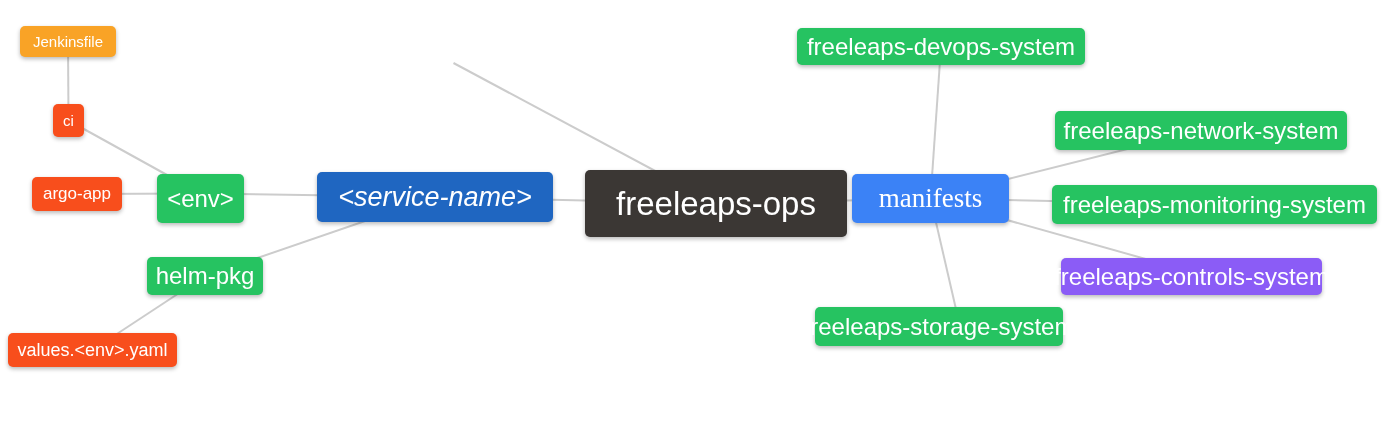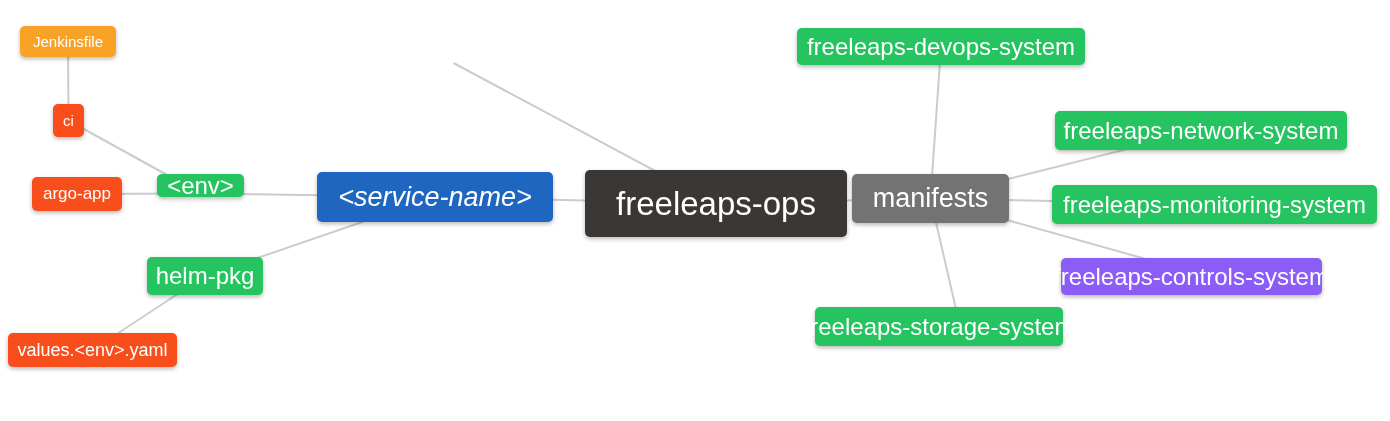--- a/index.html
+++ b/index.html
@@ -62,32 +62,32 @@
       <line x1="930.5" y1="198.5" x2="1208" y2="276.5" stroke="#CCCCCC" stroke-width="2"></line>
       <line x1="930.5" y1="198.5" x2="960" y2="326.5" stroke="#CCCCCC" stroke-width="2"></line>
     </svg>
 
   <div class="node fs-xs" style="left: 20px; top: 26px; width: 96px; height: 31px; background: rgb(249, 163, 38);">Jenkinsfile</div>
 
   <div class="node fs-xs" style="left: 53px; top: 104px; width: 31px; height: 33px; background: rgb(248, 78, 28);">ci</div>
 
   <div class="node fs-sm" style="left: 32px; top: 177px; width: 90px; height: 34px; background: rgb(248, 78, 28);">argo-app</div>
 
-  <div class="node fs-md" style="left: 157px; top: 174px; width: 87px; height: 23px; background: rgb(38, 195, 97);">&lt;env&gt;</div>
+  <div class="node fs-md" style="left: 157px; top: 174px; width: 87px; height: 49px; background: rgb(38, 195, 97);">&lt;env&gt;</div>
 
   <div class="node fs-md" style="left: 147px; top: 257px; width: 116px; height: 38px; background: rgb(38, 195, 97);">helm-pkg</div>
 
   <div class="node fs-vs" style="left: 8px; top: 333px; width: 169px; height: 34px; background: rgb(248, 78, 28);">values.&lt;env&gt;.yaml</div>
 
 
   <div class="node fs-lg" style="left: 317px; top: 172px; width: 236px; height: 50px; background: rgb(31, 102, 193); font-style: italic;">&lt;service-name&gt;</div>
 
   <div class="node fs-xl" style="left: 585px; top: 170px; width: 262px; height: 67px; background: rgb(59, 55, 52);">freeleaps-ops</div>
 
-  <div class="node fs-lg" style="left: 852px; top: 174px; width: 157px; height: 49px; background: #737373;">manifests</div>
+  <div class="node fs-lg" style="left: 852px; top: 174px; width: 157px; height: 49px; background: #3b82f6; font-family: Liberation Serif, serif;">manifests</div>
 
   <div class="node fs-md" style="left: 797px; top: 28px; width: 288px; height: 37px; background: rgb(38, 195, 97);">freeleaps-devops-system</div>
 
   <div class="node fs-md" style="left: 1055px; top: 111px; width: 292px; height: 39px; background: rgb(38, 195, 97);">freeleaps-network-system</div>
 
   <div class="node fs-md" style="left: 1052px; top: 185px; width: 325px; height: 39px; background: rgb(38, 195, 97);">freeleaps-monitoring-system</div>
 
   <div class="node fs-md" style="left: 1061px; top: 258px; width: 261px; height: 37px; background: #8b5cf6;">freeleaps-controls-system</div>
 
   <div class="node fs-md" style="left: 815px; top: 307px; width: 248px; height: 39px; background: rgb(38, 195, 97);">freeleaps-storage-system</div>

